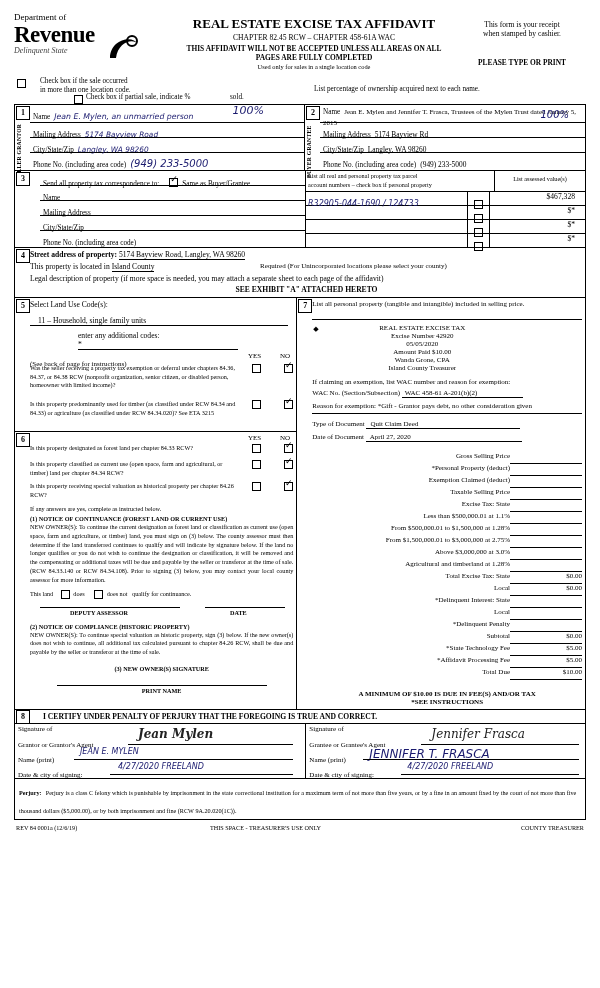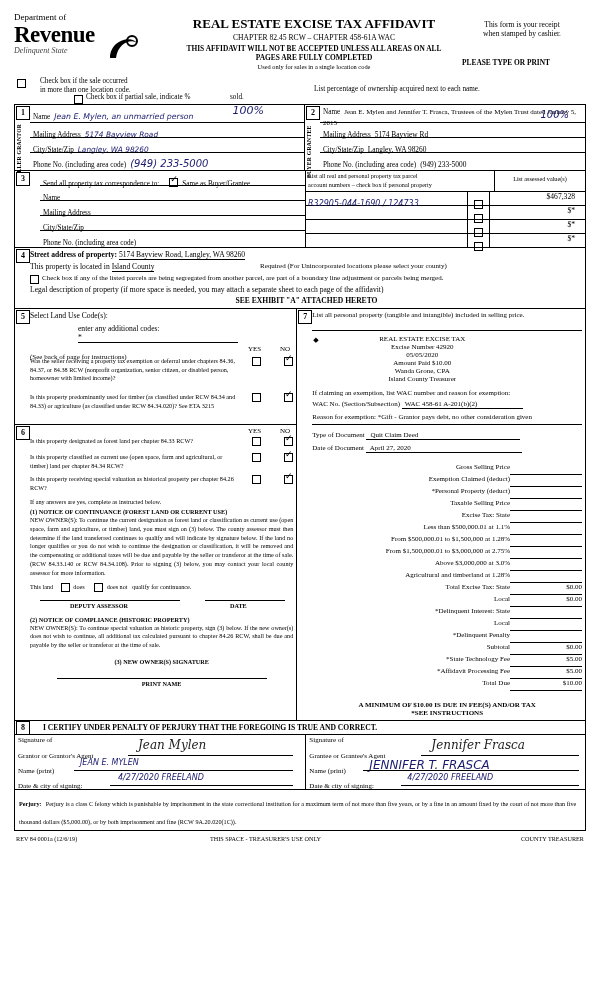--- a/index.html
+++ b/index.html
@@ -24,21 +24,21 @@
   .logo .dept{font-size:9px;font-family:"Liberation Serif",serif;}
   .logo .rev{font-size:23px;font-weight:bold;letter-spacing:-0.5px;font-family:"Liberation Serif",serif;}
   .logo .wa{font-size:8px;font-style:italic;color:#444;margin-top:-2px;}
   .swoosh{position:absolute;left:92px;top:22px;width:34px;height:30px;}
   .title-blk{position:absolute;left:160px;top:6px;width:280px;text-align:center;}
   .t1{font-size:13px;font-weight:bold;}
   .t2{font-size:7.6px;margin-top:1px;}
   .t3{font-size:7.4px;font-weight:bold;margin-top:2px;}
   .t4{font-size:6.4px;margin-top:1px;}
   .receipt{position:absolute;right:0;top:10px;width:128px;text-align:center;font-size:7.6px;line-height:1.25;}
-  .ptype{position:absolute;right:16px;top:48px;width:128px;text-align:center;font-size:7.4px;font-weight:bold;}
+  .ptype{position:absolute;right:0;top:48px;width:128px;text-align:center;font-size:7.4px;font-weight:bold;}
   .saleline{font-size:7.2px;}
   .pctline{font-size:7.2px;}
   .sidelab{writing-mode:vertical-rl;transform:rotate(180deg);font-size:5.6px;font-weight:bold;letter-spacing:0.3px;text-align:center;}
   .sec{border:1px solid #000;box-sizing:border-box;}
   .lbl{font-size:7.2px;}
   .val{font-size:7.4px;}
   .sig{font-family:"DejaVu Serif",serif;font-style:italic;font-size:12px;color:#222;}
 </style>
 </head>
 <body>
@@ -190,37 +190,34 @@
     <div class="numbox" style="position:absolute;left:1px;top:1px;">4</div>
     <div class="s">
       <span class="bold">Street address of property:</span>
       <span class="u">5174 Bayview Road, Langley, WA 98260</span>
     </div>
     <div class="s" style="margin-top:3px;position:relative;">
       <span>This property is located in</span>
       <span class="u" style="font-weight:normal;">Island County</span>
       <span class="xs" style="position:absolute;left:230px;top:0;">Required (For Unincorporated locations please select your county)</span>
     </div>
-    <div class="xs" style="margin-top:3px;padding-left:12px;position:relative;">
-      <span class="chk" style="position:absolute;left:0;top:1px;"></span>
-      <span>Check box if any of the listed parcels are being segregated from another parcel, are part of a boundary line adjustment or parcels being merged.</span>
-    </div>
     <div class="s" style="margin-top:3px;">
       <span>Legal description of property (if more space is needed, you may attach a separate sheet to each page of the affidavit)</span>
     </div>
     <div class="s bold center" style="margin-top:2px;">SEE EXHIBIT "A" ATTACHED HERETO</div>
   </div>
 
   <div class="row" style="border:1px solid #000;border-top:0;">
 
     <div style="width:291px;border-right:1px solid #000;">
 
       <div style="position:relative;padding:2px 3px 3px 15px;border-bottom:1px solid #000;">
         <div class="numbox" style="position:absolute;left:1px;top:1px;">5</div>
         <div class="s">Select Land Use Code(s):</div>
+        <div class="s" style="margin-top:6px;padding-left:8px;border-bottom:1px solid #000;display:inline-block;width:250px;">11 – Household, single family units</div>
         <div class="s" style="margin-top:4px;margin-left:48px;">
           <span>enter any additional codes:</span>
           <span class="u" style="display:inline-block;width:160px;">*</span>
         </div>
         <div style="position:relative;height:12px;margin-top:2px;">
           <span class="xs">(See back of page for instructions)</span>
           <span class="xs" style="position:absolute;left:218px;">YES</span>
           <span class="xs" style="position:absolute;left:250px;">NO</span>
         </div>
         <div style="position:relative;min-height:34px;">
@@ -315,25 +312,25 @@
         <span>Date of Document</span>
         <span class="u" style="display:inline-block;width:152px;padding-left:4px;">April 27, 2020</span>
       </div>
 
       <div style="margin-top:10px;">
         <div class="row" style="justify-content:flex-end;height:12px;">
           <span class="xs right" style="width:185px;">Gross Selling Price</span>
           <span class="xs right u" style="width:72px;"></span>
         </div>
         <div class="row" style="justify-content:flex-end;height:12px;">
+          <span class="xs right" style="width:185px;">*Personal Property (deduct)</span>
+          <span class="xs right u" style="width:72px;"></span>
+        </div>
+        <div class="row" style="justify-content:flex-end;height:12px;">
           <span class="xs right" style="width:185px;">Exemption Claimed (deduct)</span>
-          <span class="xs right u" style="width:72px;"></span>
-        </div>
-        <div class="row" style="justify-content:flex-end;height:12px;">
-          <span class="xs right" style="width:185px;">*Personal Property (deduct)</span>
           <span class="xs right u" style="width:72px;"></span>
         </div>
         <div class="row" style="justify-content:flex-end;height:12px;">
           <span class="xs right" style="width:185px;">Taxable Selling Price</span>
           <span class="xs right u" style="width:72px;"></span>
         </div>
         <div class="row" style="justify-content:flex-end;height:12px;">
           <span class="xs right" style="width:185px;">Excise Tax:  State</span>
           <span class="xs right u" style="width:72px;"></span>
         </div>
@@ -403,21 +400,21 @@
   <div style="border:1px solid #000;border-top:0;position:relative;">
     <div style="position:relative;height:13px;border-bottom:1px solid #000;">
       <div class="numbox" style="position:absolute;left:1px;top:0px;">8</div>
       <div class="s bold" style="position:absolute;left:28px;top:2px;">I CERTIFY UNDER PENALTY OF PERJURY THAT THE FOREGOING IS TRUE AND CORRECT.</div>
     </div>
     <div class="row">
       <div style="width:291px;border-right:1px solid #000;padding:1px 3px;position:relative;">
         <div class="xs">Signature of</div>
         <div style="position:relative;height:15px;">
           <span class="xs">Grantor or Grantor's Agent</span>
-          <span class="sig" style="position:absolute;left:120px;top:-6px;">Jean Mylen</span>
+          <span class="sig" style="position:absolute;left:120px;top:-6px;font-weight:bold;">Jean Mylen</span>
           <span style="position:absolute;left:110px;top:10px;width:165px;border-bottom:1px solid #000;height:1px;"></span>
         </div>
         <div style="position:relative;height:15px;">
           <span class="xs">Name (print)</span>
           <span class="hand" style="position:absolute;left:62px;top:-1px;font-size:8px;">JEAN E. MYLEN</span>
           <span style="position:absolute;left:56px;top:10px;width:219px;border-bottom:1px solid #000;height:1px;"></span>
         </div>
         <div style="position:relative;height:14px;">
           <span class="xs">Date &amp; city of signing:</span>
           <span class="hand" style="position:absolute;left:100px;top:-1px;font-size:8px;">4/27/2020  FREELAND</span>

